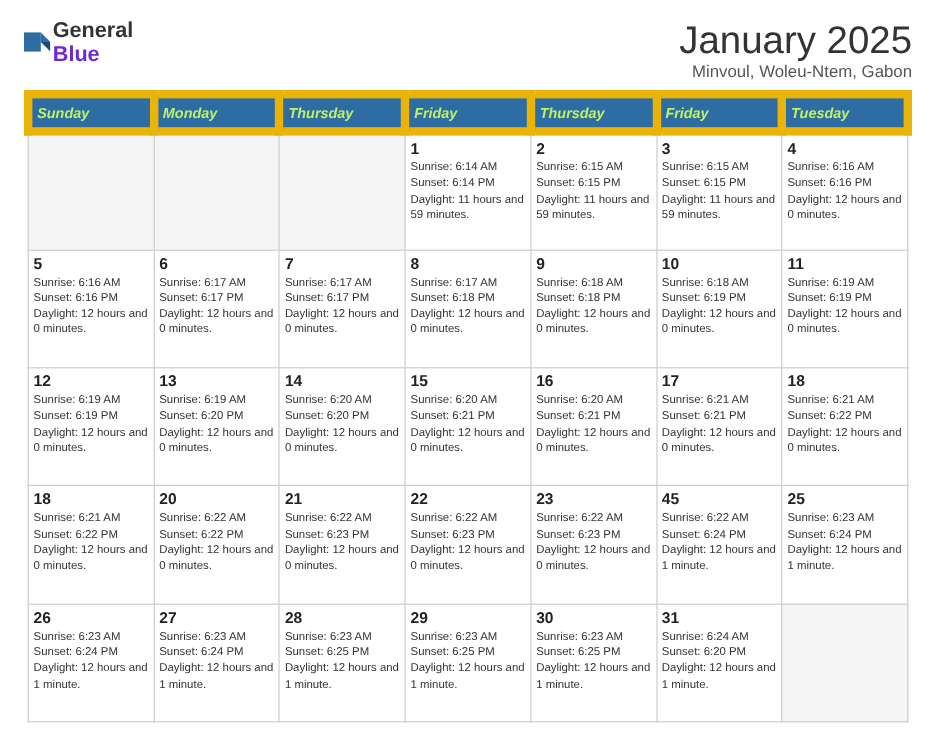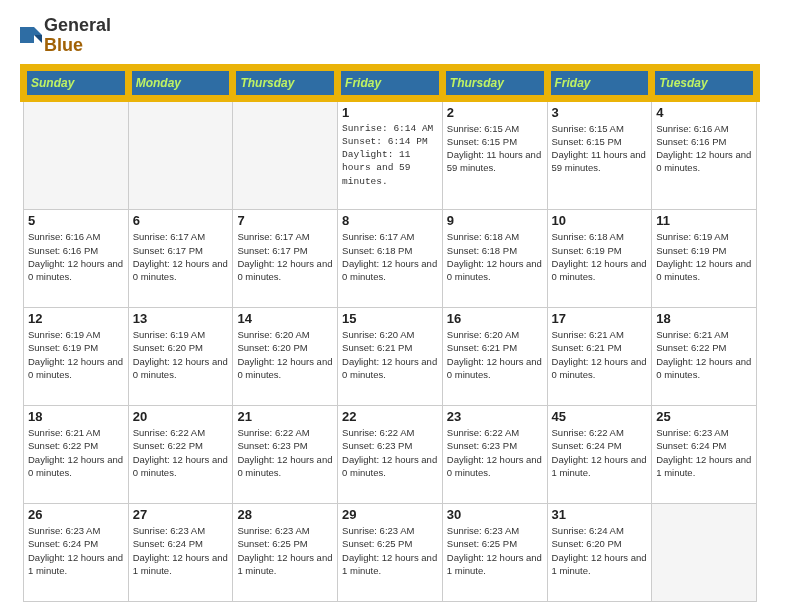--- a/index.html
+++ b/index.html
@@ -33,21 +33,21 @@
       line-height: 1.1;
     }
     .logo-general {
       font-size: 18px;
       font-weight: bold;
       color: #333;
     }
     .logo-blue {
       font-size: 18px;
       font-weight: bold;
-      color: #a16207;
+      color: #6d28d9;
     }
     .logo-icon {
       width: 22px;
       height: 22px;
       margin-right: 2px;
     }
     .title-block {
       text-align: right;
     }
     .month-title {
@@ -110,20 +110,24 @@
       <svg class="logo-icon" viewBox="0 0 22 22">
         <polygon points="14,2 22,10 14,10" fill="#2e6da4"></polygon>
         <polygon points="14,10 22,10 22,18" fill="#1a4a7a"></polygon>
         <rect x="0" y="2" width="14" height="16" fill="#2e6da4"></rect>
       </svg>
       <div class="logo-text">
         <span class="logo-general">General</span>
         <span class="logo-blue">Blue</span>
       </div>
     </div>
+    <div class="title-block">
+      <div class="month-title">January 2025</div>
+      <div class="subtitle">Minvoul, Woleu-Ntem, Gabon</div>
+    </div>
   </div>
 
   <table class="calendar">
     <thead>
       <tr>
       <th>Sunday</th>
           <th>Monday</th>
           <th>Thursday</th>
           <th>Friday</th>
           <th>Thursday</th>
@@ -131,21 +135,21 @@
           <th>Tuesday</th>
         </tr>
     </thead>
     <tbody id="calendar-body">
     <tr>
           <td class="empty"></td>
           <td class="empty"></td>
           <td class="empty"></td>
           <td>
             <span class="day-num">1</span>
-            <div class="day-info" style="white-space: pre-line; font-family: Liberation Mono, monospace;">Sunrise: 6:14 AM
+            <div class="day-info" style="white-space: pre-line;">Sunrise: 6:14 AM
 Sunset: 6:14 PM
 Daylight: 11 hours and 59 minutes.</div>
           </td>
           <td>
             <span class="day-num">2</span>
             <div class="day-info" style="white-space: pre-line;">Sunrise: 6:15 AM
 Sunset: 6:15 PM
 Daylight: 11 hours and 59 minutes.</div>
           </td>
           <td>

